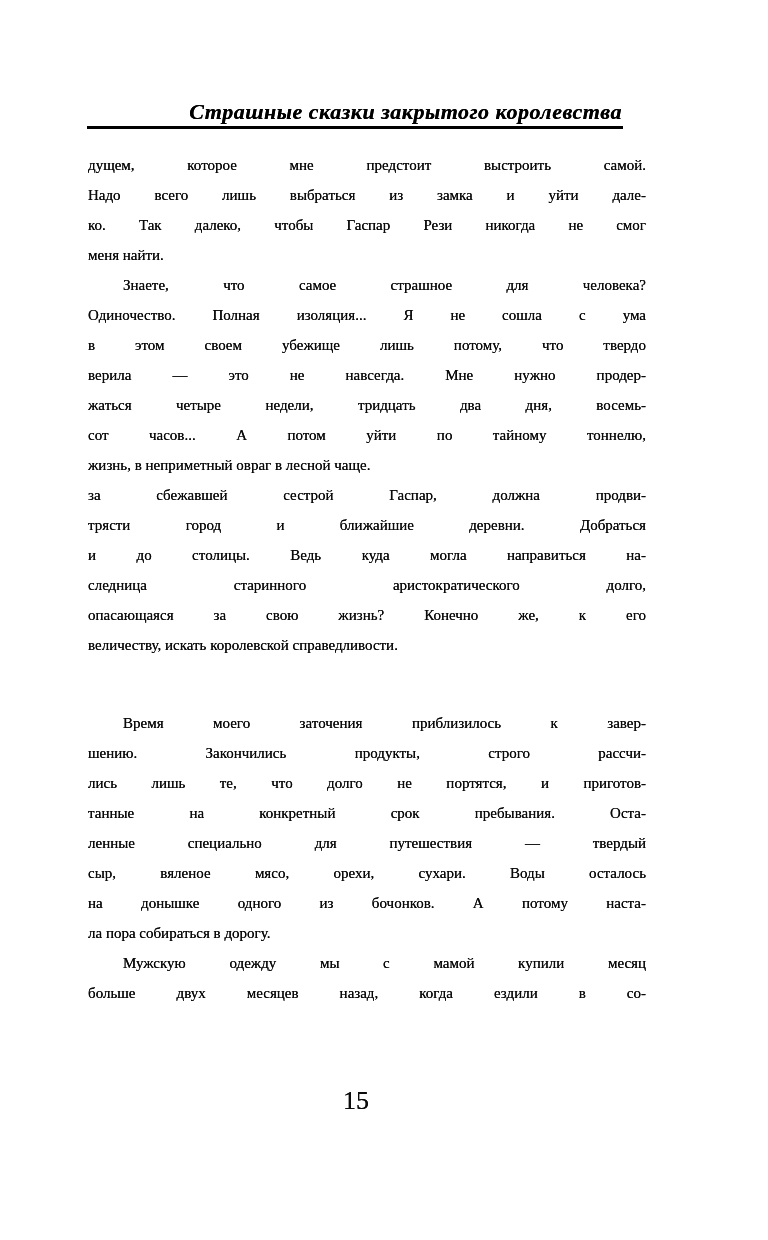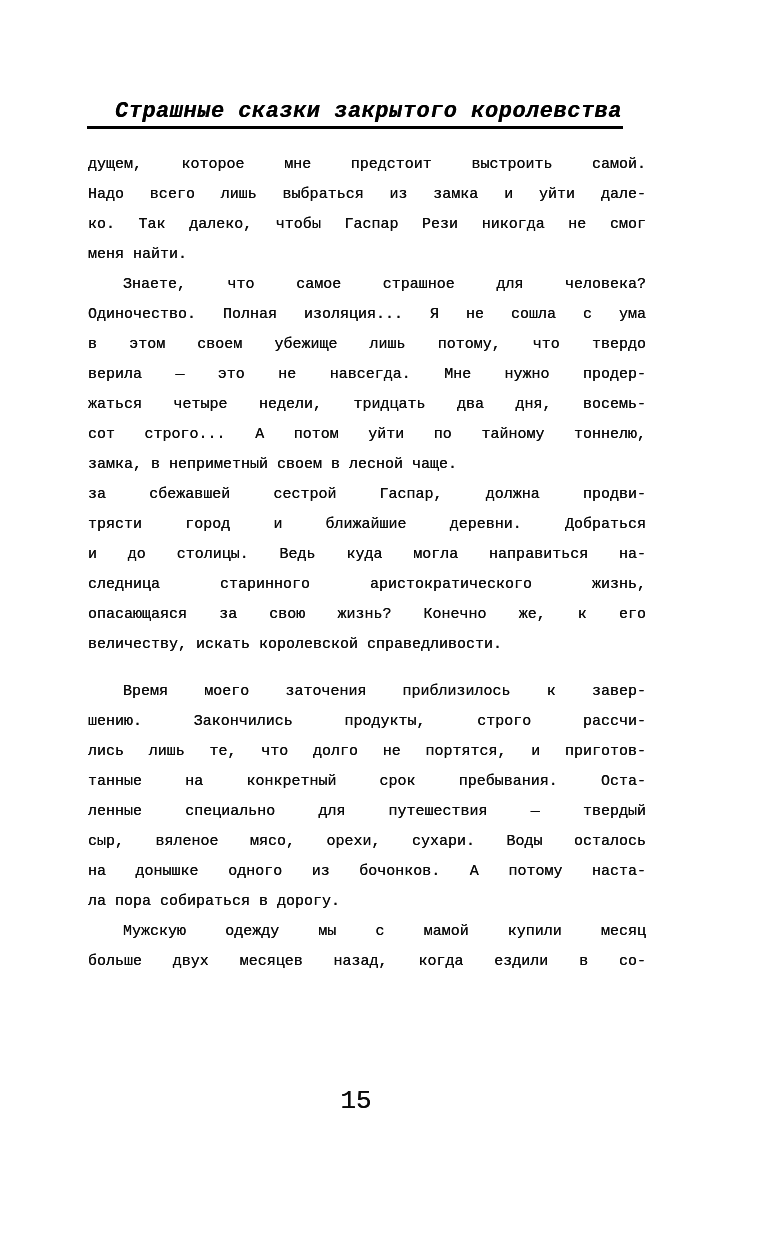--- a/index.html
+++ b/index.html
@@ -6,21 +6,21 @@
     margin: 0;
     padding: 0;
     background: #ffffff;
   }
   .page {
     position: relative;
     width: 668px;
     height: 1240px;
     background: #ffffff;
     color: #0b0b0b;
-    font-family: Liberation Mono, monospace;
+    font-family: Liberation Serif, serif;
     overflow: hidden;
   }
   .running-header {
     position: absolute;
     top: 99px;
     left: 88px;
     width: 534px;
     text-align: right;
     font-size: 22px;
     font-weight: bold;
@@ -41,21 +41,21 @@
   .body-text {
     position: absolute;
     top: 150px;
     left: 88px;
     width: 558px;
     font-size: 15px;
     line-height: 30px;
     text-shadow: 0 0 0.5px #0b0b0b;
   }
   .para { margin: 0; }
-  .para.gap { margin-top: 17px; }
+  .para.gap { margin-top: 48px; }
   .line {
     text-align: justify;
     text-align-last: justify;
   }
   .line.indent { text-indent: 35px; }
   .line.end { text-align-last: left; }
   .page-number {
     position: absolute;
     top: 1086px;
     left: 0;
@@ -83,29 +83,29 @@
       <div class="line">ко. Так далеко, чтобы Гаспар Рези никогда не смог</div>
       <div class="line end">меня найти.</div>
     </div>
 
     <div class="para">
       <div class="line indent">Знаете, что самое страшное для человека?</div>
       <div class="line">Одиночество. Полная изоляция... Я не сошла с ума</div>
       <div class="line">в этом своем убежище лишь потому, что твердо</div>
       <div class="line">верила — это не навсегда. Мне нужно продер-</div>
       <div class="line">жаться четыре недели, тридцать два дня, восемь-</div>
-      <div class="line">сот строго... А потом уйти по тайному тоннелю,</div>
-      <div class="line end">замка, в неприметный своем в лесной чаще.</div>
+      <div class="line">сот часов... А потом уйти по тайному тоннелю,</div>
+      <div class="line end">жизнь, в неприметный овраг в лесной чаще.</div>
     </div>
 
     <div class="para">
       <div class="line">за сбежавшей сестрой Гаспар, должна продви-</div>
       <div class="line">трясти город и ближайшие деревни. Добраться</div>
       <div class="line">и до столицы. Ведь куда могла направиться на-</div>
-      <div class="line">следница старинного аристократического жизнь,</div>
+      <div class="line">следница старинного аристократического долго,</div>
       <div class="line">опасающаяся за свою жизнь? Конечно же, к его</div>
       <div class="line end">величеству, искать королевской справедливости.</div>
     </div>
 
     <div class="para gap">
       <div class="line indent">Время моего заточения приблизилось к завер-</div>
       <div class="line">шению. Закончились продукты, строго рассчи-</div>
       <div class="line">лись лишь те, что долго не портятся, и приготов-</div>
       <div class="line">танные на конкретный срок пребывания. Оста-</div>
       <div class="line">ленные специально для путешествия — твердый</div>

